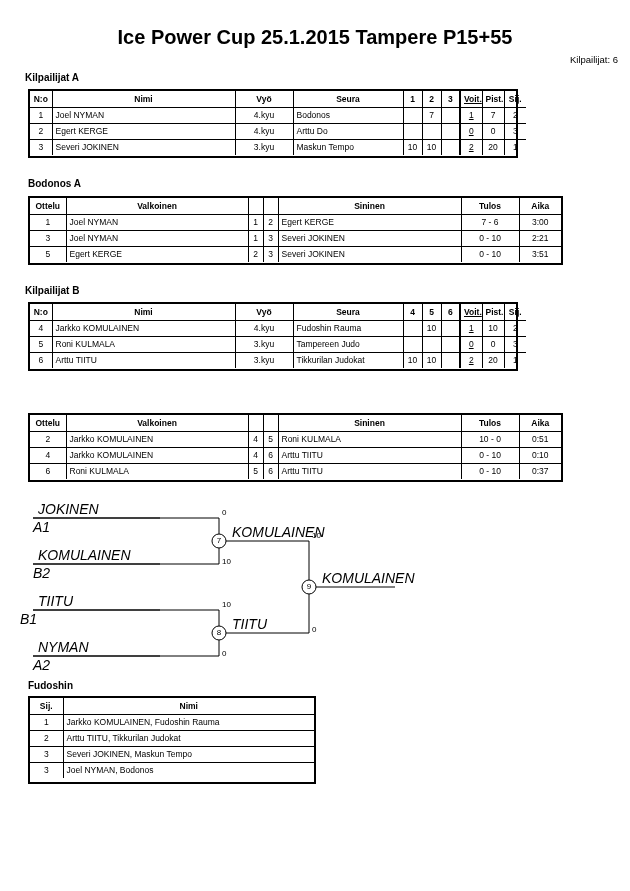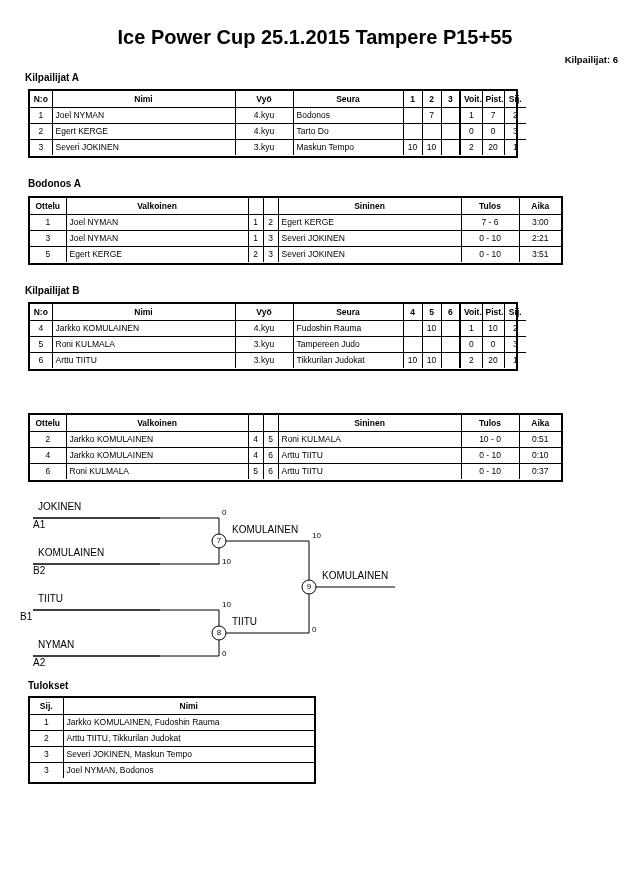--- a/index.html
+++ b/index.html
@@ -23,21 +23,21 @@
     width: 630px;
     text-align: center;
     font-size: 20px;
     font-weight: bold;
     letter-spacing: 0px;
   }
   .competitors-count {
     position: absolute;
     right: 12px; top: 54px;
     font-size: 9.5px;
-    font-weight: bold;
+    font-weight: normal;
   }
 
   
   .section-caption {
     position: absolute;
     font-size: 10px;
     font-weight: bold;
     text-align: left;
   }
   .tbl-box {
@@ -65,33 +65,34 @@
     font-weight: bold;
     text-align: center;
   }
   .tbl-box tr:first-child td, .tbl-box tr:first-child th { border-top: none; }
   .tbl-box tr td:first-child, .tbl-box tr th:first-child { border-left: none; }
   .tbl-box tr td:last-child, .tbl-box tr th:last-child { border-right: none; }
   .tbl-box tr:last-child td { border-bottom: none; }
 
   .c { text-align: center; }
   .l { text-align: left; }
-  .thick-l { border-left: 2px solid #000 !important; }
+  .thick-l { border-left: 2px solid #000 !important; text-decoration: underline; }
 
   
   .bracket {
     position: absolute;
     left: 0; top: 492px;
     width: 630px; height: 185px;
   }
   .bracket svg { display: block; }
   .bk-label {
     position: absolute;
-    font-size: 10px;
+    font-size: 14px;
     white-space: nowrap;
+    font-style: italic;
   }
   .bk-score {
     position: absolute;
     font-size: 8px;
     white-space: nowrap;
   }
   .bk-num {
     position: absolute;
     font-size: 8px;
     text-align: center;
@@ -145,21 +146,21 @@
         <td class="c">7</td>
         <td class="c"></td>
         <td class="c thick-l">1</td>
         <td class="c">7</td>
         <td class="c">2</td>
       </tr>
       <tr>
         <td class="c">2</td>
         <td class="l">Egert KERGE</td>
         <td class="c">4.kyu</td>
-        <td class="l">Tarto Do</td>
+        <td class="l">Arttu Do</td>
         <td class="c"></td>
         <td class="c"></td>
         <td class="c"></td>
         <td class="c thick-l">0</td>
         <td class="c">0</td>
         <td class="c">3</td>
       </tr>
       <tr>
         <td class="c">3</td>
         <td class="l">Severi JOKINEN</td>
@@ -415,21 +416,21 @@
 
   <div class="bk-label" style="left:232px; top:32px;">KOMULAINEN</div>
   <div class="bk-label" style="left:232px; top:124px;">TIITU</div>
 
   <div class="bk-score" style="left:312px; top:39px;">10</div>
   <div class="bk-score" style="left:312px; top:133px;">0</div>
 
   <div class="bk-label" style="left:322px; top:78px;">KOMULAINEN</div>
 </div>
 
-<div class="section-caption" style="left:28px; top:680px; width:300px;">Tulokset</div>
+<div class="section-caption" style="left:28px; top:680px; width:300px;">Fudoshin</div>
 
 <div class="tbl-box" style="left:28px; top:696px; width:288px; height:88px;">
   <table>
     <colgroup>
       <col style="width:33px">
         <col style="width:251px">
     </colgroup>
     <thead>
       <tr>
         <th class="c">Sij.</th>

